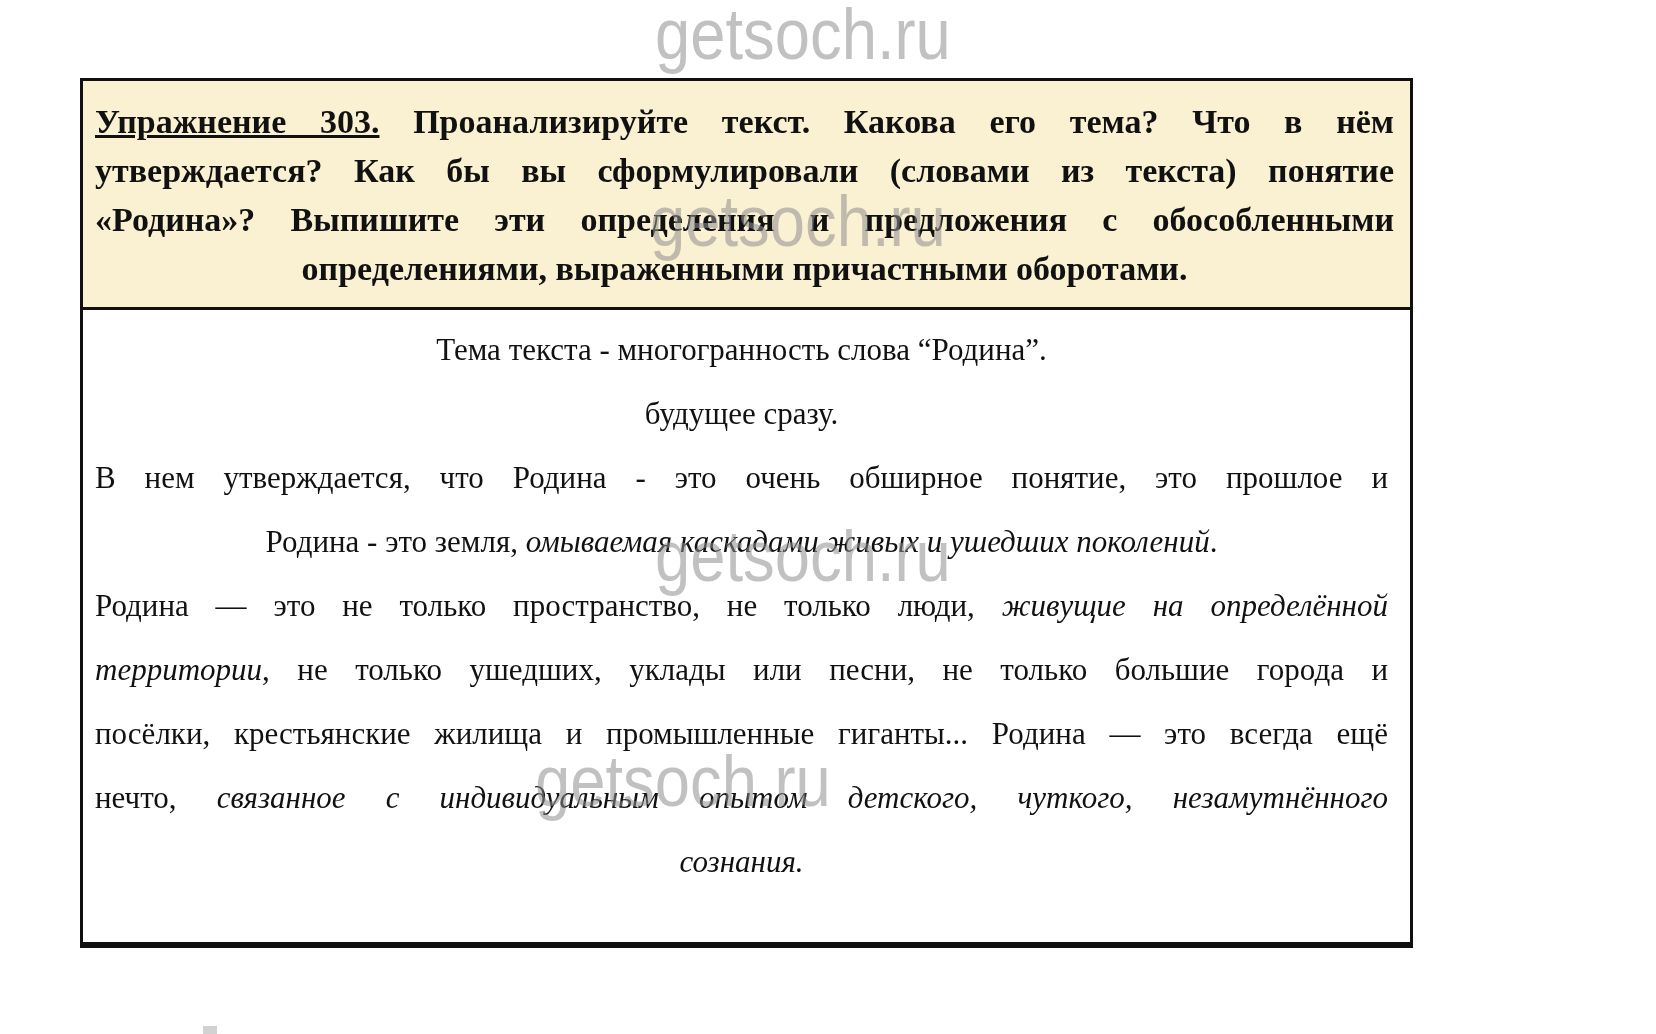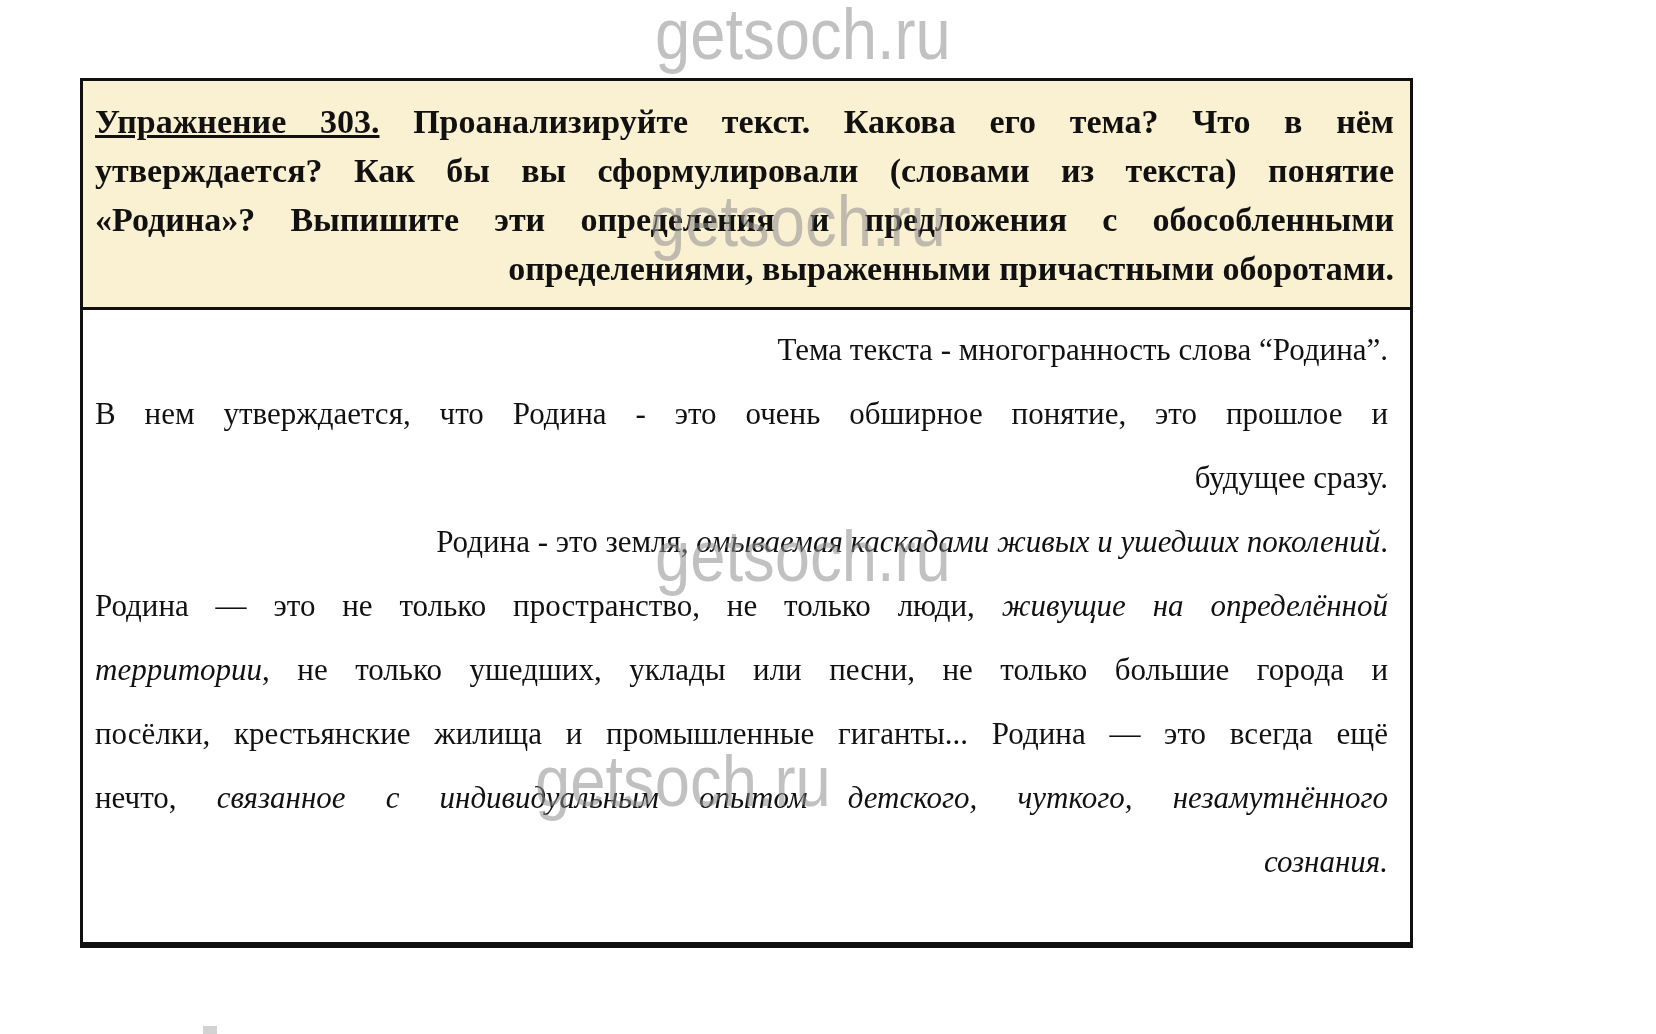--- a/index.html
+++ b/index.html
@@ -56,21 +56,21 @@
     font-size: 34px;
     line-height: 49px;
   }
   .answer-box {
     box-sizing: border-box;
     background: #ffffff;
     padding: 8px 22px 48px 12px;
     font-size: 31px;
     line-height: 64px;
   }
-  .line { text-align: right; }
+  .line { text-align: center; }
   .line.j { text-align: justify; text-align-last: justify; }
   .task-num { text-decoration: underline; }
   .it { font-style: italic; }
 </style>
 </head>
 <body>
 
 <div class="page">
 
   <div class="wm" style="left:655px; top:-8px;">getsoch.ru</div>
@@ -86,22 +86,22 @@
         <span class="task-num">Упражнение 303.</span>
         <span>Проанализируйте текст. Какова его тема? Что в нём</span>
       </div>
       <div class="line j">утверждается? Как бы вы сформулировали (словами из текста) понятие</div>
       <div class="line j">«Родина»? Выпишите эти определения и предложения с обособленными</div>
       <div class="line">определениями, выраженными причастными оборотами.</div>
     </div>
 
     <div class="answer-box">
       <div class="line">Тема текста - многогранность слова “Родина”.</div>
+      <div class="line">будущее сразу.</div>
       <div class="line j">В нем утверждается, что Родина - это очень обширное понятие, это прошлое и</div>
-      <div class="line">будущее сразу.</div>
       <div class="line"><span>Родина - это земля, </span><span class="it">омываемая каскадами живых и ушедших поколений</span><span>.</span></div>
       <div class="line j"><span>Родина — это не только пространство, не только люди, </span><span class="it">живущие на определённой</span></div>
       <div class="line j"><span class="it">территории</span><span>, не только ушедших, уклады или песни, не только большие города и</span></div>
       <div class="line j">посёлки, крестьянские жилища и промышленные гиганты... Родина — это всегда ещё</div>
       <div class="line j"><span>нечто, </span><span class="it">связанное с индивидуальным опытом детского, чуткого, незамутнённого</span></div>
       <div class="line"><span class="it">сознания.</span></div>
     </div>
 
   </div>
 </div>

